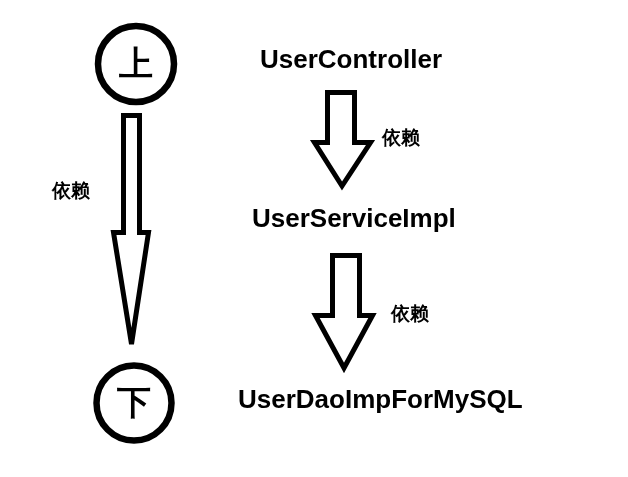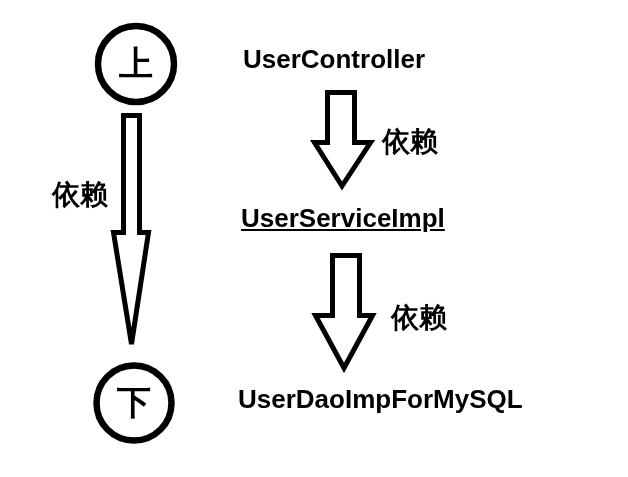--- a/index.html
+++ b/index.html
@@ -29,21 +29,21 @@
     color: #000000;
     font-weight: bold;
     white-space: nowrap;
     line-height: 1;
   }
   .class-name {
     font-size: 26px;
     letter-spacing: 0px;
   }
   .dep-label {
-    font-size: 28px;
+    font-size: 19px;
   }
   .node-glyph {
     font-size: 34px;
     transform: translate(-50%, -52%);
   }
 </style>
 </head>
 <body>
 
 <div class="canvas">
@@ -59,20 +59,20 @@
     <polygon points="327.5,92.5 354.5,92.5 354.5,142.5 370.5,142.5 342,186 314.5,142.5 327.5,142.5" fill="#ffffff" stroke="#000000" stroke-width="5" stroke-linejoin="miter"></polygon>
 
     <polygon points="332.5,255.5 359.5,255.5 359.5,315.5 372.5,315.5 344,368 315.5,315.5 332.5,315.5" fill="#ffffff" stroke="#000000" stroke-width="5" stroke-linejoin="miter"></polygon>
   </svg>
 
   <div class="label node-glyph" style="left:136px; top:64px;">上</div>
   <div class="label node-glyph" style="left:134px; top:403px;">下</div>
 
   <div class="label dep-label" style="left:52px; top:181px;">依赖</div>
 
-  <div class="label class-name" style="left:243px; top:46px;">UserController</div>
-  <div class="label class-name" style="left:241px; top:205px;text-decoration:underline;">UserServiceImpl</div>
+  <div class="label class-name" style="left:260px; top:46px;">UserController</div>
+  <div class="label class-name" style="left:252px; top:205px;">UserServiceImpl</div>
   <div class="label class-name" style="left:238px; top:386px;text-align:right;">UserDaoImpForMySQL</div>
 
   <div class="label dep-label" style="left:382px; top:128px;">依赖</div>
   <div class="label dep-label" style="left:391px; top:304px;">依赖</div>
 
 </div>
 
 </body></html>

